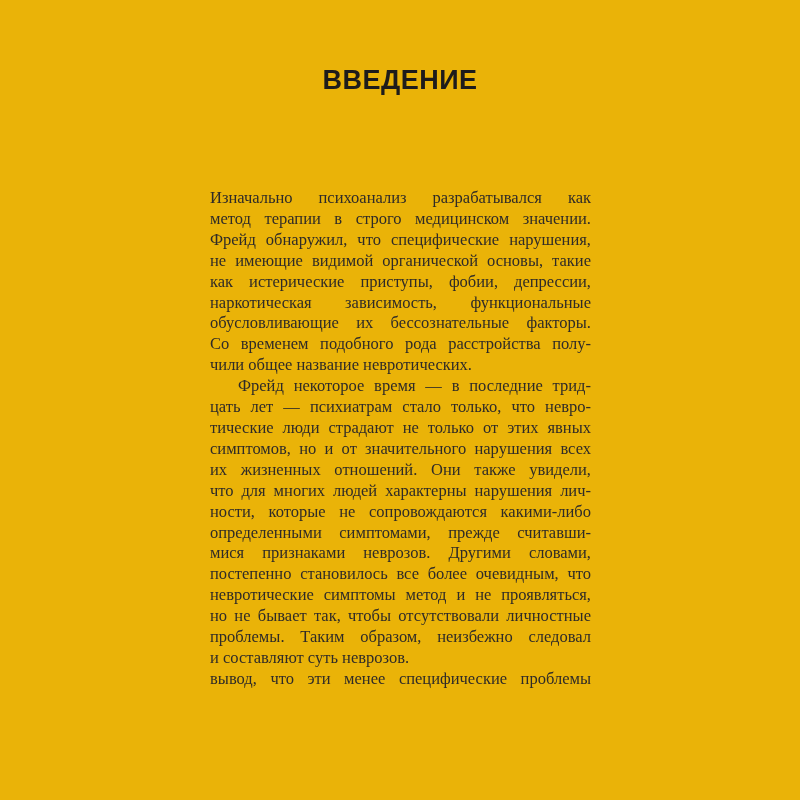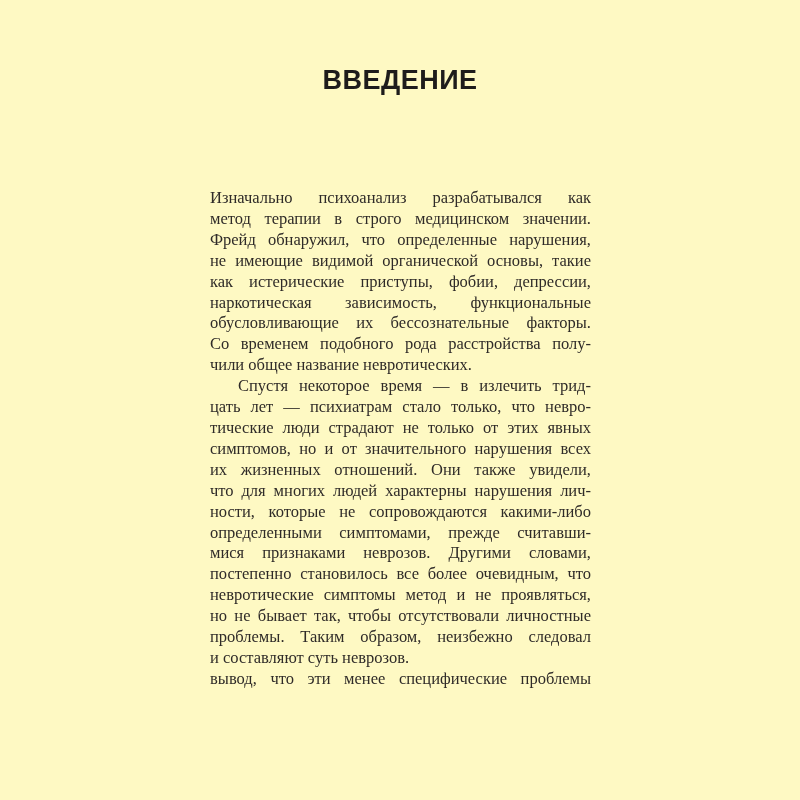--- a/index.html
+++ b/index.html
@@ -4,21 +4,21 @@
 <style>
   html, body {
     margin: 0;
     padding: 0;
     background: #ffffff;
   }
   .page {
     position: relative;
     width: 800px;
     height: 800px;
-    background: #fef9c3;
+    background: #eab308;
     overflow: hidden;
   }
   .chapter-title {
     position: absolute;
     top: 64px;
     left: 0;
     width: 800px;
     margin: 0;
     text-align: center;
     font-family: "Liberation Sans", "DejaVu Sans", sans-serif;
@@ -51,28 +51,28 @@
   }
 </style>
 </head>
 <body>
 
 <div class="page">
   <h1 class="chapter-title">ВВЕДЕНИЕ</h1>
   <div class="body-text">
       <div class="line">Изначально психоанализ разрабатывался как</div>
       <div class="line">метод терапии в строго медицинском значении.</div>
-      <div class="line">Фрейд обнаружил, что определенные нарушения,</div>
+      <div class="line">Фрейд обнаружил, что специфические нарушения,</div>
       <div class="line">не имеющие видимой органической основы, такие</div>
       <div class="line">как истерические приступы, фобии, депрессии,</div>
       <div class="line">наркотическая зависимость, функциональные</div>
       <div class="line">обусловливающие их бессознательные факторы.</div>
       <div class="line">Со временем подобного рода расстройства полу-</div>
       <div class="line last">чили общее название невротических.</div>
-      <div class="line indent">Спустя некоторое время — в излечить трид-</div>
+      <div class="line indent">Фрейд некоторое время — в последние трид-</div>
       <div class="line">цать лет — психиатрам стало только, что невро-</div>
       <div class="line">тические люди страдают не только от этих явных</div>
       <div class="line">симптомов, но и от значительного нарушения всех</div>
       <div class="line">их жизненных отношений. Они также увидели,</div>
       <div class="line">что для многих людей характерны нарушения лич-</div>
       <div class="line">ности, которые не сопровождаются какими-либо</div>
       <div class="line">определенными симптомами, прежде считавши-</div>
       <div class="line">мися признаками неврозов. Другими словами,</div>
       <div class="line">постепенно становилось все более очевидным, что</div>
       <div class="line">невротические симптомы метод и не проявляться,</div>

